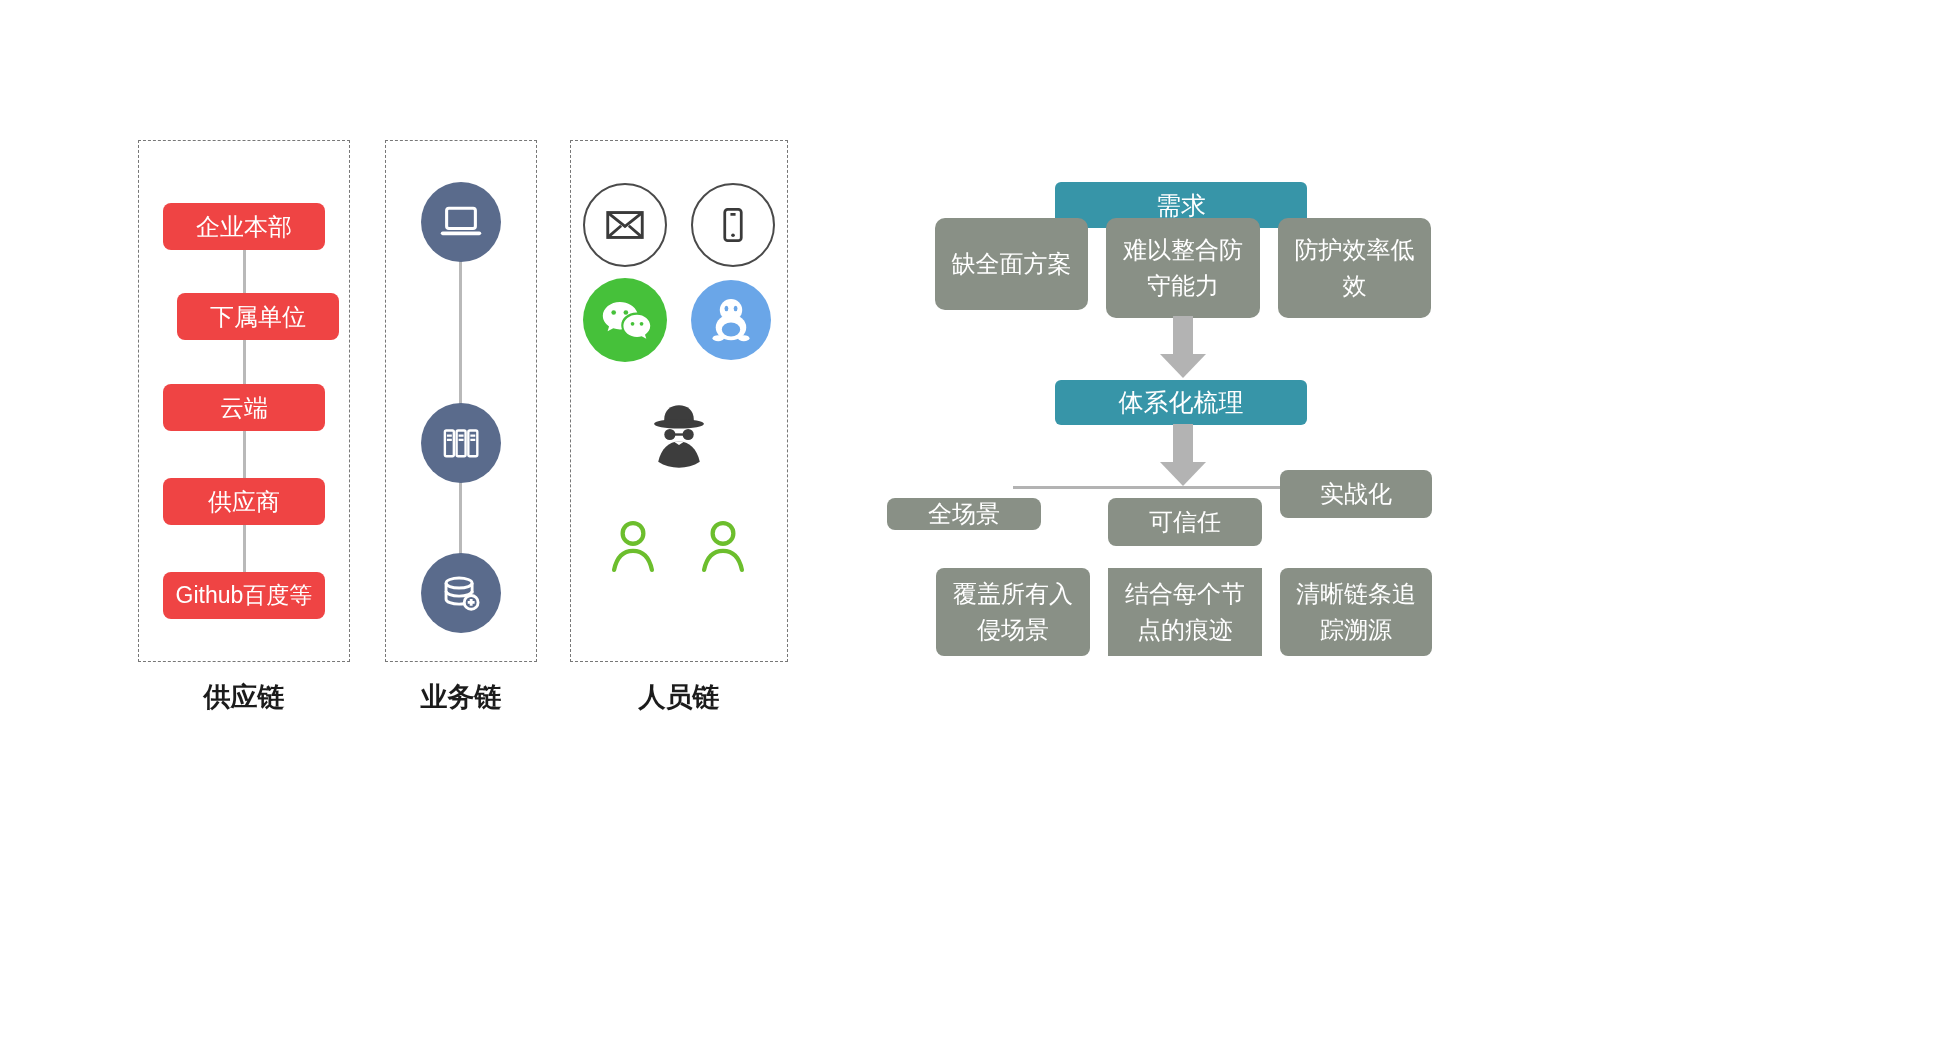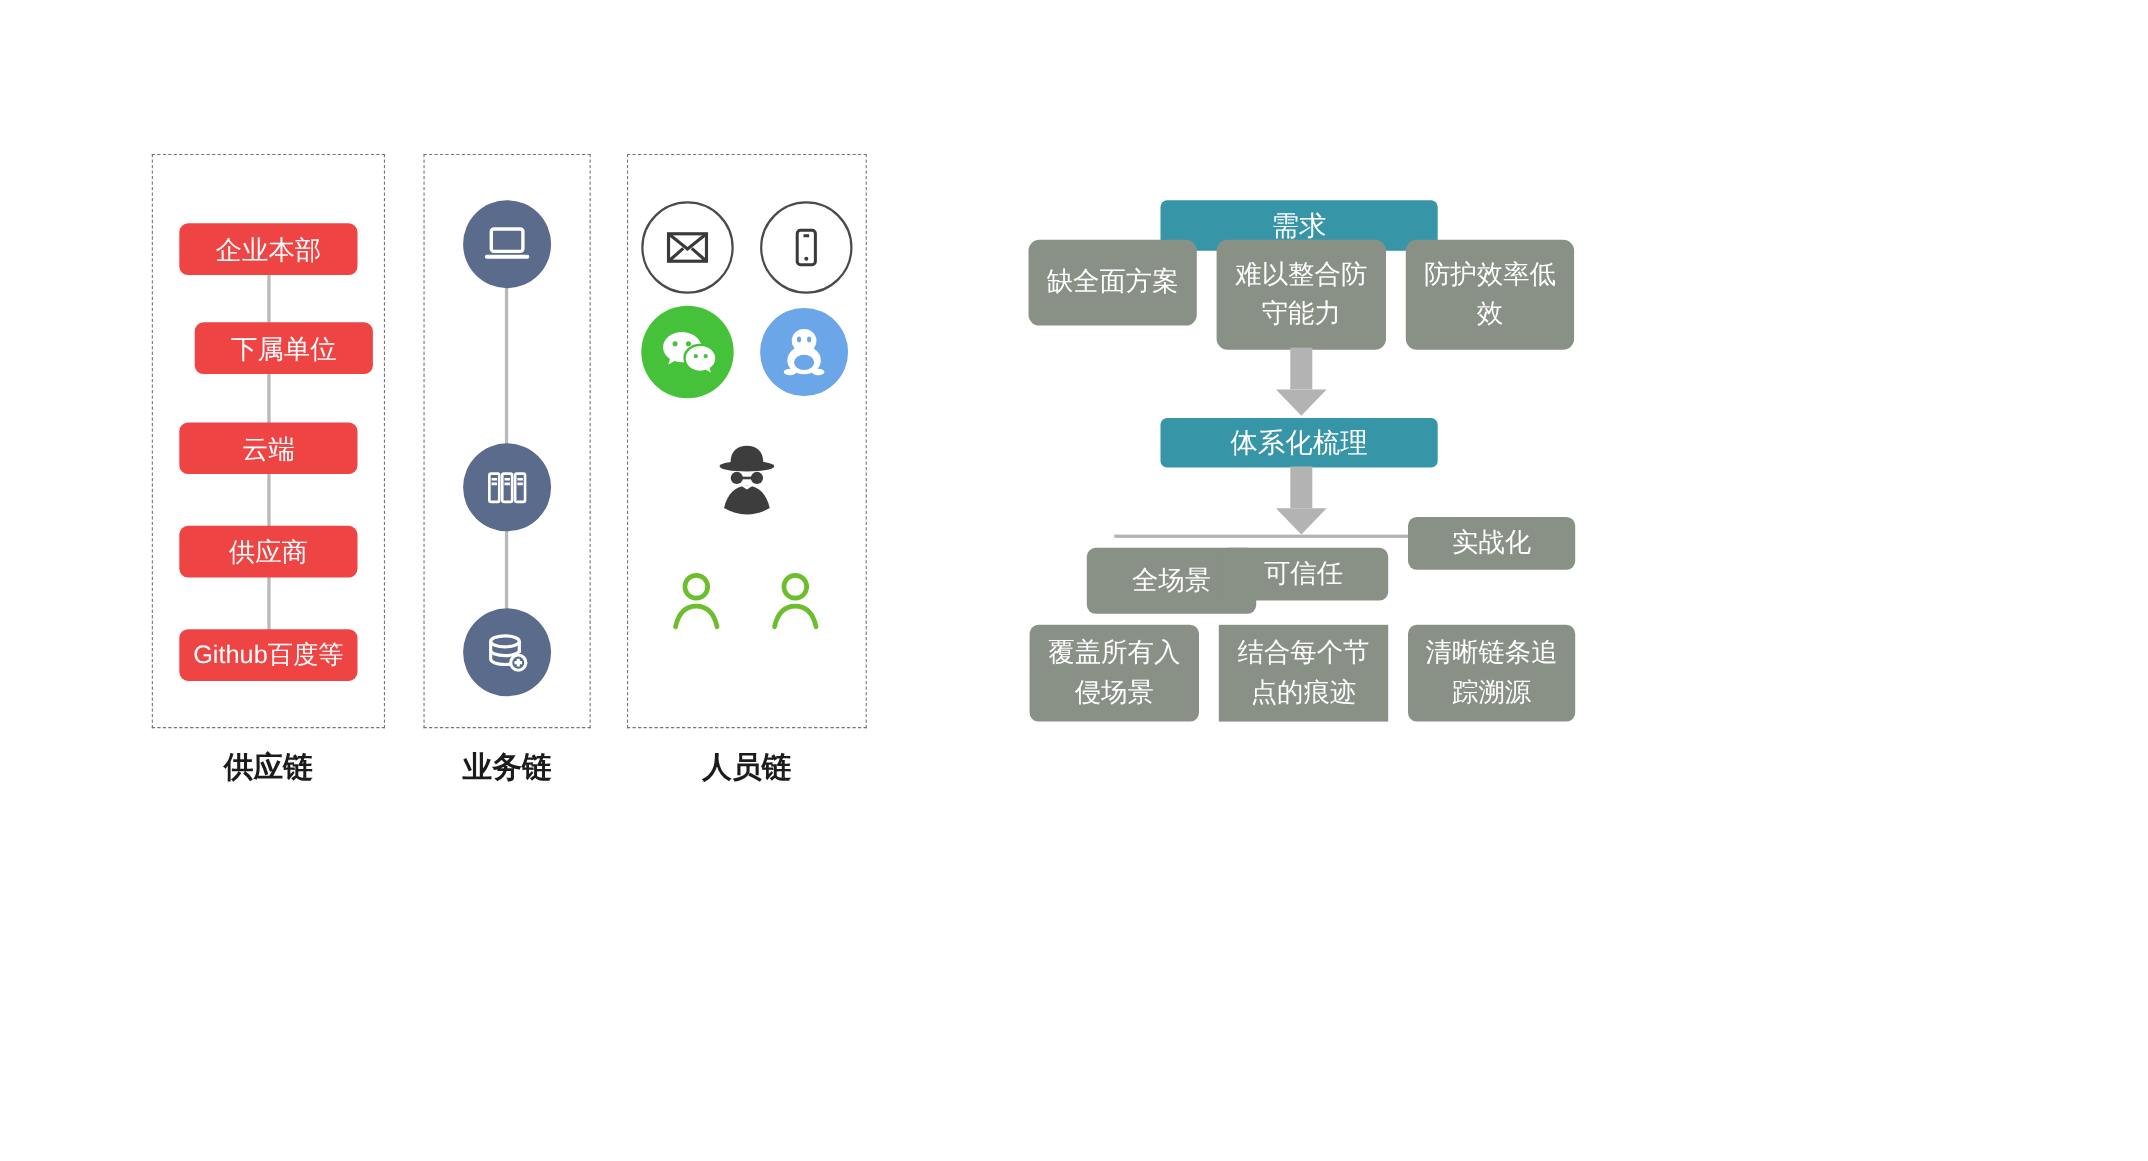--- a/index.html
+++ b/index.html
@@ -184,35 +184,35 @@
         <circle cx="12" cy="7.4" r="4.6"></circle>
         <path d="M3.6 23.6c1.2-5.6 4.2-8.4 8.4-8.4s7.2 2.8 8.4 8.4"></path>
       </g>
     </svg>
   </div>
 
   <div class="chain-label" style="left:570px;top:681px;width:218px;">人员链</div>
 
   <div class="teal" style="top:142px;height:46px;margin-top:40px;">需求</div>
 
-  <div class="graybox" style="left:935px;top:218px;width:153px;height:78px;">缺全面方案</div>
+  <div class="graybox" style="left:935px;top:218px;width:153px;height:92px;">缺全面方案</div>
   <div class="graybox" style="left:1106px;top:218px;width:154px;height:100px;">难以整合防守能力</div>
   <div class="graybox" style="left:1278px;top:218px;width:153px;height:100px;">防护效率低效</div>
 
   <div class="arrow-shaft" style="left:1173px;top:316px;height:38px;"></div>
   <div class="arrow-head" style="left:1160px;top:354px;"></div>
 
   <div class="teal" style="top:380px;height:45px;">体系化梳理</div>
 
   <div class="arrow-shaft" style="left:1173px;top:424px;height:38px;"></div>
   <div class="arrow-head" style="left:1160px;top:462px;"></div>
 
   <div class="hline" style="left:1013px;top:486px;width:343px;height:3px;"></div>
 
-  <div class="graybox" style="left:988px;top:498px;width:154px;height:60px;border-radius:8px;">全场景</div>
+  <div class="graybox" style="left:887px;top:498px;width:154px;height:32px;border-radius:8px;">全场景</div>
   <div class="graybox" style="left:1108px;top:498px;width:154px;height:48px;border-radius:8px;">可信任</div>
   <div class="graybox" style="left:1280px;top:470px;width:152px;height:48px;border-radius:8px;">实战化</div>
 
   <div class="graybox" style="left:936px;top:568px;width:154px;height:88px;border-radius:8px;">覆盖所有入侵场景</div>
   <div class="graybox" style="left:1108px;top:568px;width:154px;height:88px;border-radius:0;">结合每个节点的痕迹</div>
   <div class="graybox" style="left:1280px;top:568px;width:152px;height:88px;border-radius:8px;">清晰链条追踪溯源</div>
 
 </div>
 
 </body></html>

